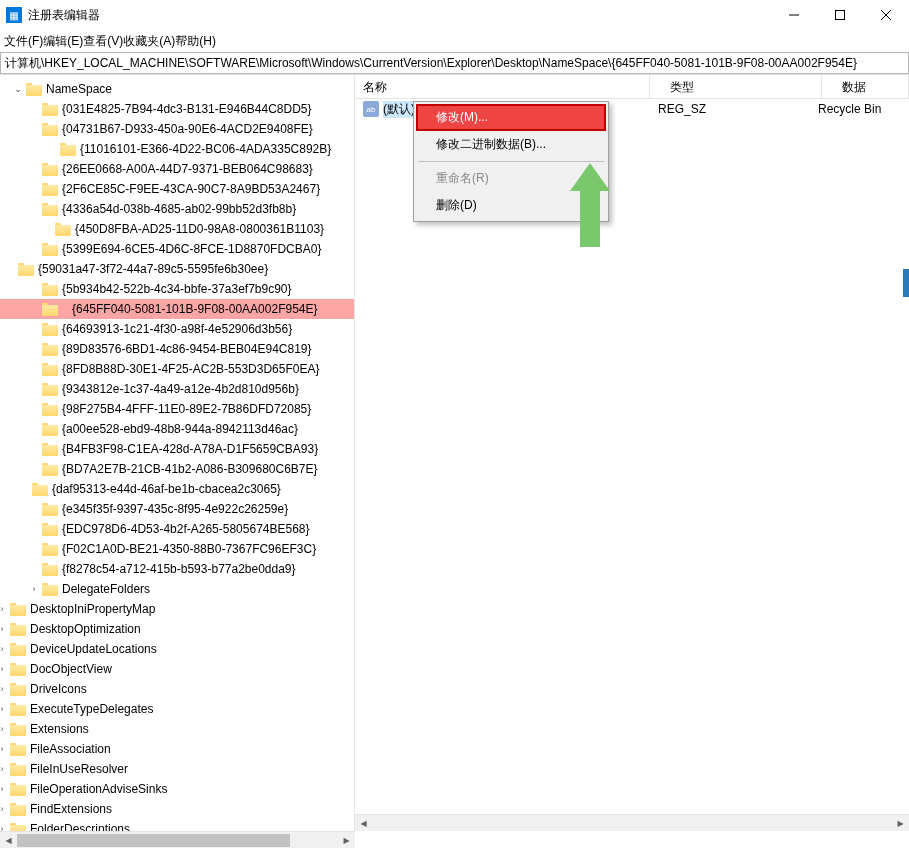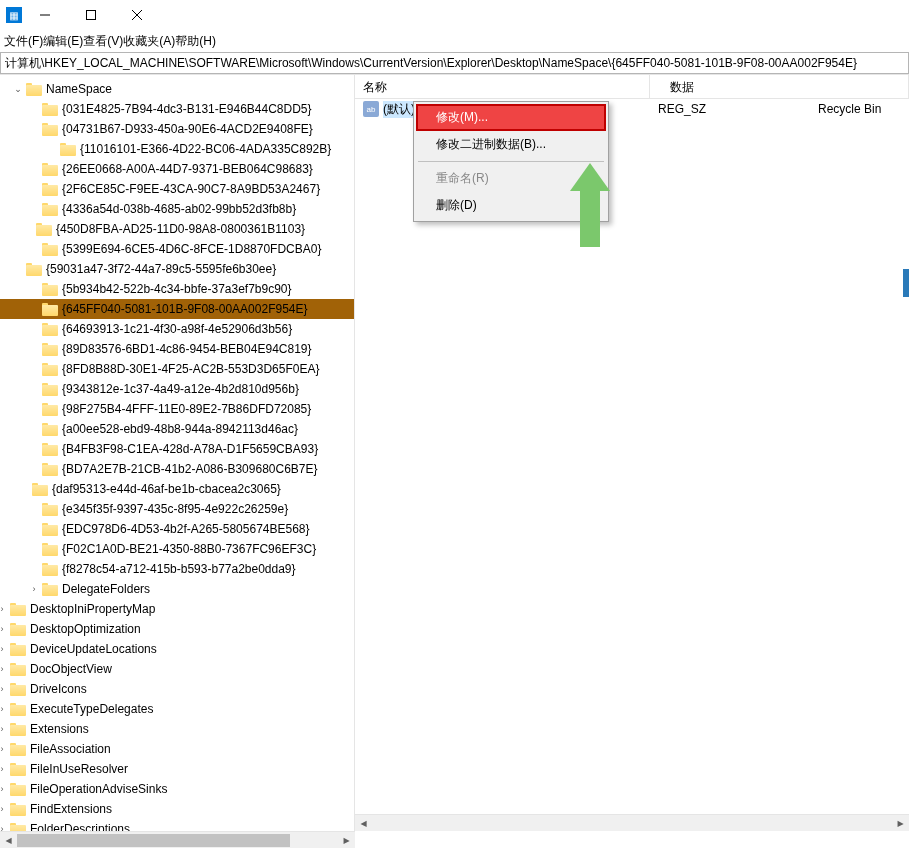--- a/index.html
+++ b/index.html
@@ -9,21 +9,21 @@
     .titlebar-text { margin-left: 6px; flex: 1; }
     .win-controls { display: flex; }
     .win-btn { width: 46px; height: 30px; display: flex; align-items: center; justify-content: center; }
     .win-btn svg { width: 10px; height: 10px; }
     .menubar { height: 22px; display: flex; align-items: center; padding-left: 4px; }
     .menubar span { cursor: default; }
     .addressbar { height: 22px; border: 1px solid #b5b5b5; padding: 2px 4px; white-space: nowrap; overflow: hidden; display: flex; align-items: center; }
     .content { flex: 1; display: flex; border-top: 1px solid #e5e5e5; min-height: 0; }
     .tree-panel { width: 355px; border-right: 1px solid #e5e5e5; overflow: auto; padding-top: 4px; }
     .tree-item { display: flex; align-items: center; height: 20px; padding-right: 4px; white-space: nowrap; }
-    .tree-item.selected { background: #a16207; }
+    .tree-item.selected { background: #fca5a5; gap: 10px; }
     .expander { width: 16px; display: flex; justify-content: center; align-items: center; color: #555; font-size: 9px; }
     .folder-icon { width: 16px; height: 14px; margin-right: 4px; display: inline-block; position: relative; }
     .folder-icon::before { content: ""; position: absolute; top: 1px; left: 0; width: 6px; height: 3px; background: #ffd86b; border-radius: 1px 1px 0 0; }
     .folder-icon::after { content: ""; position: absolute; top: 3px; left: 0; width: 16px; height: 11px; background: linear-gradient(#ffe9a6, #ffd86b); border-radius: 1px; }
     .list-panel { flex: 1; display: flex; flex-direction: column; position: relative; overflow: hidden; }
     .list-header { display: flex; height: 24px; border-bottom: 1px solid #e5e5e5; gap: 12px; }
     .list-header .col { padding: 4px 8px; border-right: 1px solid #e5e5e5; }
     .col-name { width: 295px; } .col-type { width: 160px; } .col-data { flex: 1; }
     .list-row { display: flex; height: 20px; align-items: center; }
     .list-row .cell { padding: 0 8px; }
@@ -40,20 +40,21 @@
     .scrollbar-h { height: 17px; background: #f0f0f0; border-top: 1px solid #e5e5e5; display: flex; }
     .sb-btn { width: 17px; display:flex; align-items:center; justify-content:center; color:#606060; font-size:8px; }
     .sb-track { flex:1; position: relative; }
     .blue-tab { position: absolute; right: 0; top: 194px; width: 6px; height: 28px; background: #2a7ab9; }
   </style>
 </head>
 <body>
 
 <div class="titlebar">
   <span class="titlebar-icon">▦</span>
+  <span class="titlebar-text">注册表编辑器</span>
   <div class="win-controls">
     <div class="win-btn">
         <svg viewBox="0 0 10 10">
           <line x1="0" y1="5" x2="10" y2="5" stroke="#000" stroke-width="1"></line>
         </svg>
       </div>
     <div class="win-btn">
         <svg viewBox="0 0 10 10">
           <rect x="0.5" y="0.5" width="9" height="9" fill="none" stroke="#000" stroke-width="1"></rect>
         </svg>
@@ -102,29 +103,29 @@
           <span>{26EE0668-A00A-44D7-9371-BEB064C98683}</span>
         </div>
         <div class="tree-item" style="padding-left: 42px;">
           <span class="folder-icon"></span>
           <span>{2F6CE85C-F9EE-43CA-90C7-8A9BD53A2467}</span>
         </div>
         <div class="tree-item" style="padding-left: 42px;">
           <span class="folder-icon"></span>
           <span>{4336a54d-038b-4685-ab02-99bb52d3fb8b}</span>
         </div>
-        <div class="tree-item" style="padding-left: 36px; text-align: right;">
+        <div class="tree-item" style="padding-left: 55px; text-align: right;">
           <span class="folder-icon"></span>
           <span>{450D8FBA-AD25-11D0-98A8-0800361B1103}</span>
         </div>
         <div class="tree-item" style="padding-left: 42px;">
           <span class="folder-icon"></span>
           <span>{5399E694-6CE5-4D6C-8FCE-1D8870FDCBA0}</span>
         </div>
-        <div class="tree-item" style="padding-left: 26px;">
+        <div class="tree-item" style="padding-left: 18px;">
           <span class="folder-icon"></span>
           <span>{59031a47-3f72-44a7-89c5-5595fe6b30ee}</span>
         </div>
         <div class="tree-item" style="padding-left: 42px;">
           <span class="folder-icon"></span>
           <span>{5b934b42-522b-4c34-bbfe-37a3ef7b9c90}</span>
         </div>
         <div class="tree-item selected" style="padding-left: 42px;">
           <span class="folder-icon"></span>
           <span>{645FF040-5081-101B-9F08-00AA002F954E}</span>
@@ -247,20 +248,21 @@
           <span class="expander" style="margin-left: -6px;">›</span>
           <span class="folder-icon"></span>
           <span>FolderDescriptions</span>
         </div>
       </div>
   </div>
 
   <div class="list-panel">
     <div class="list-header">
       <div class="col col-name">名称</div>
+      <div class="col col-type">类型</div>
       <div class="col col-data">数据</div>
     </div>
     <div class="list-row">
       <div class="cell col-name" style="display:flex;align-items:center;">
         <span class="value-icon">ab</span>
         <span class="row-name selected">(默认)</span>
       </div>
       <div class="cell col-type">REG_SZ</div>
       <div class="cell col-data">Recycle Bin</div>
     </div>

